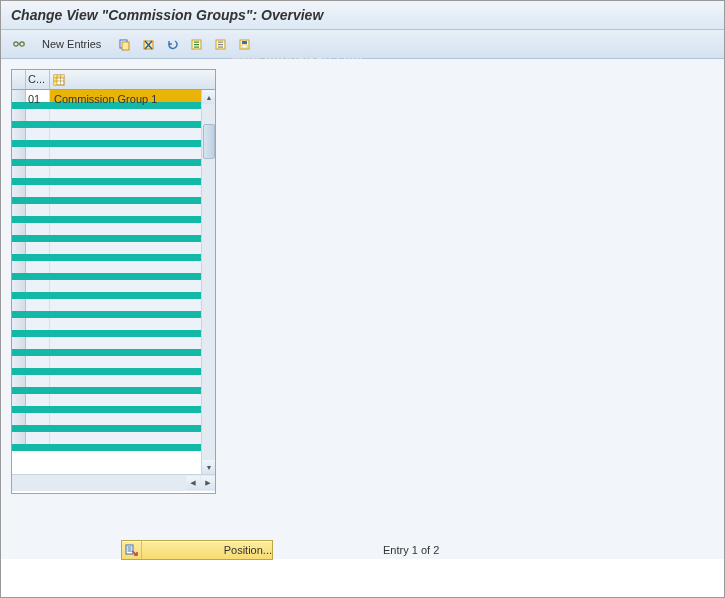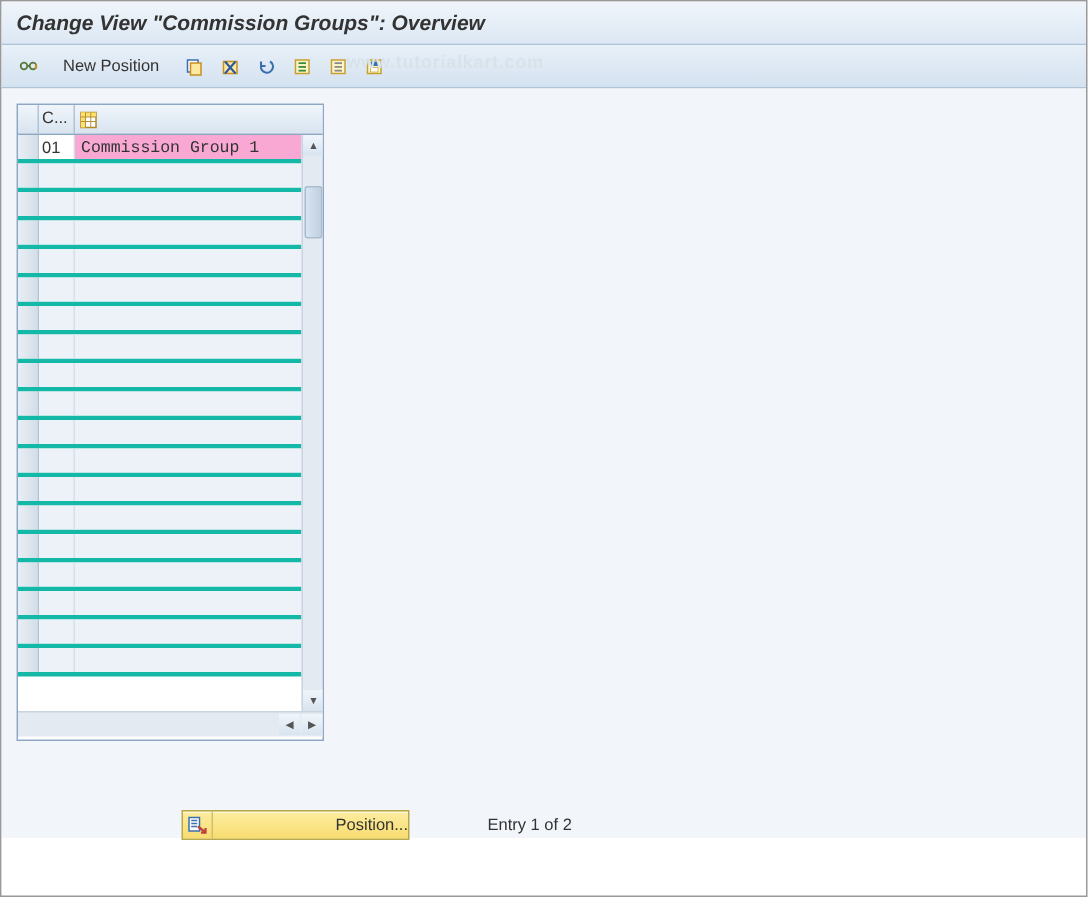--- a/index.html
+++ b/index.html
@@ -48,21 +48,21 @@
       font-size: 11px;
       color: #333;
       background: transparent;
       border: 1px solid transparent;
       cursor: pointer;
       border-radius: 2px;
     }
     .watermark {
       position: absolute;
       left: 230px;
-      top: 4px;
+      top: 21px;
       font-size: 12px;
       font-weight: bold;
       color: #d8e2ea;
       letter-spacing: 0.5px;
     }
     .content-area {
       background: linear-gradient(to bottom, #f2f6fb 0px, #f2f6fb 500px, #fff 500px);
       height: calc(100% - 60px);
       padding: 10px;
       position: relative;
@@ -86,41 +86,41 @@
     .th-config { width: 18px; display:flex; align-items:center; justify-content:center; }
     .table-body {
       height: 384px;
       overflow: hidden;
       position: relative;
     }
     .table-rows { width: calc(100% - 14px); float:left; }
     .table-row {
       display: flex;
       height: 19px;
-      border-bottom: 3px solid #14b8a6;
+      border-bottom: 7px solid #14b8a6;
     }
     .td-sel {
       width: 14px;
       background: linear-gradient(to right, #e8eef5, #d4dee8);
       border-right: 1px solid #b0c4d8;
     }
     .td-code {
       width: 24px;
       border-right: 1px solid #d4e0ec;
       padding: 3px 2px;
       color: #333;
       background: #fff;
     }
     .td-desc {
       flex: 1;
       padding: 3px 4px;
       color: #333;
       background: #fff;
     }
-    .td-desc.highlighted { background: #f9a8d4; font-family: Liberation Mono, monospace; }
+    .td-desc.highlighted { background: #eab308; }
     .td-code.empty, .td-desc.empty { background: #ecf2f8; }
     .vscroll {
       width: 14px;
       height: 100%;
       float: right;
       background: #e4eaf2;
       border-left: 1px solid #c8d4e0;
       position: relative;
     }
     .vscroll-up, .vscroll-down {
@@ -174,21 +174,21 @@
       border-right: 1px solid #d0c070;
     }
     .position-label {
       width: 130px;
       text-align: right;
       padding: 3px 0;
       font-size: 11px;
       color: #333;
     }
     .entry-count {
-      margin-left: 52px;
+      margin-left: 110px;
       font-size: 11px;
       color: #333;
     }
     svg { display: block; }
   </style>
 </head>
 <body>
 
 <div class="title-bar">
   <h1>Change View "Commission Groups": Overview</h1>
@@ -198,21 +198,21 @@
   <button class="toolbar-btn">
     <span>
       <svg width="14" height="10" viewBox="0 0 14 10">
           <circle cx="4" cy="5" r="2.2" fill="none" stroke="#5a7a3a" stroke-width="1.2"></circle>
           <circle cx="10" cy="5" r="2.2" fill="none" stroke="#5a7a3a" stroke-width="1.2"></circle>
           <path d="M6.2 5 L7.8 5" stroke="#5a7a3a" stroke-width="1.2"></path>
           <path d="M12 4 L12 7" stroke="#c89020" stroke-width="1.4"></path>
         </svg>
     </span>
   </button>
-  <button class="new-entries-btn">New Position</button>
+  <button class="new-entries-btn">New Entries</button>
   <button class="toolbar-btn">
     <span>
       <svg width="13" height="13" viewBox="0 0 13 13">
           <rect x="2" y="2" width="7" height="8" fill="#fff" stroke="#3a70b0"></rect>
           <rect x="4" y="4" width="7" height="8" fill="#ffe8a0" stroke="#c89020"></rect>
         </svg>
     </span>
   </button>
   <button class="toolbar-btn">
     <span>

